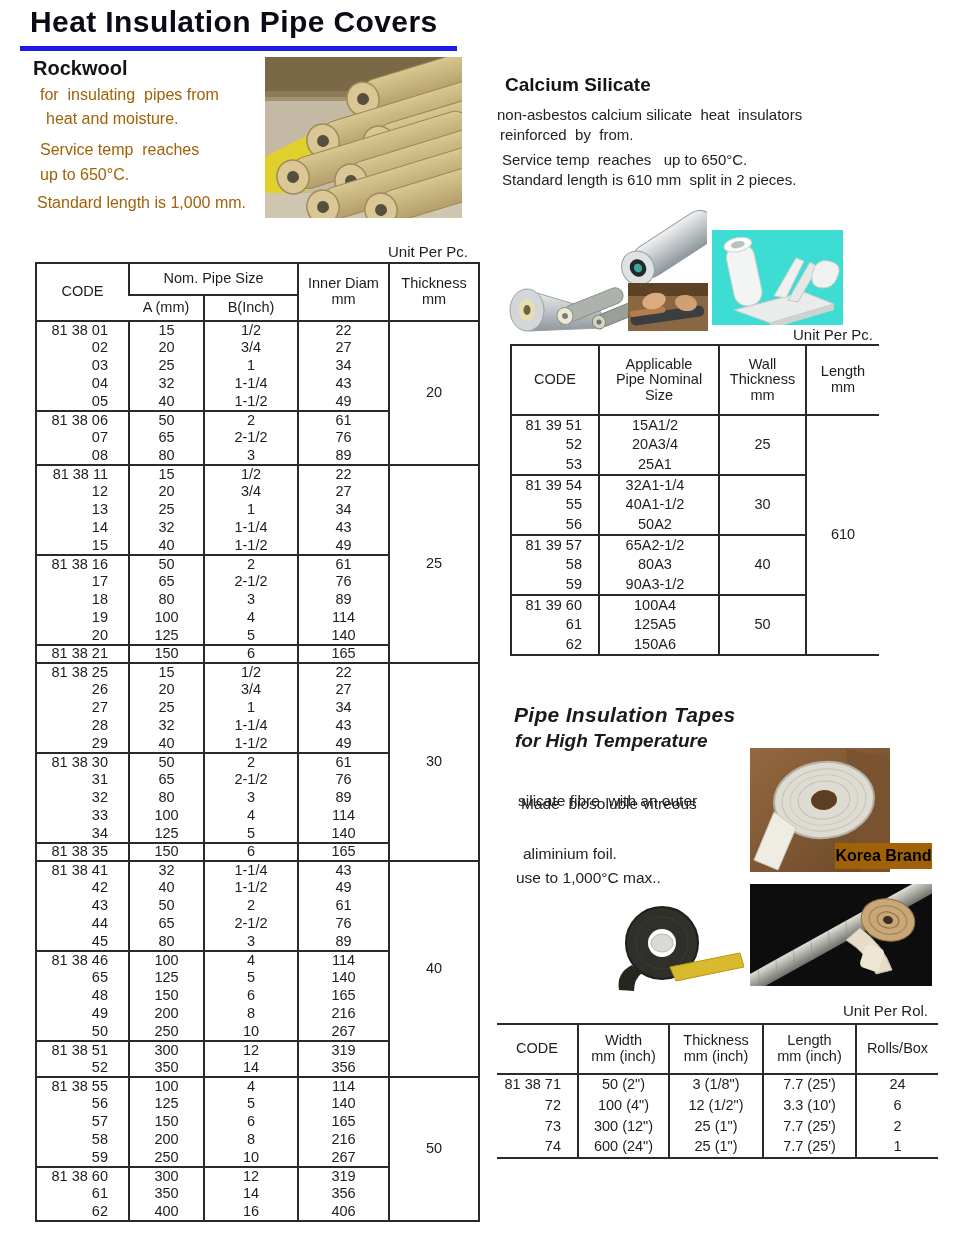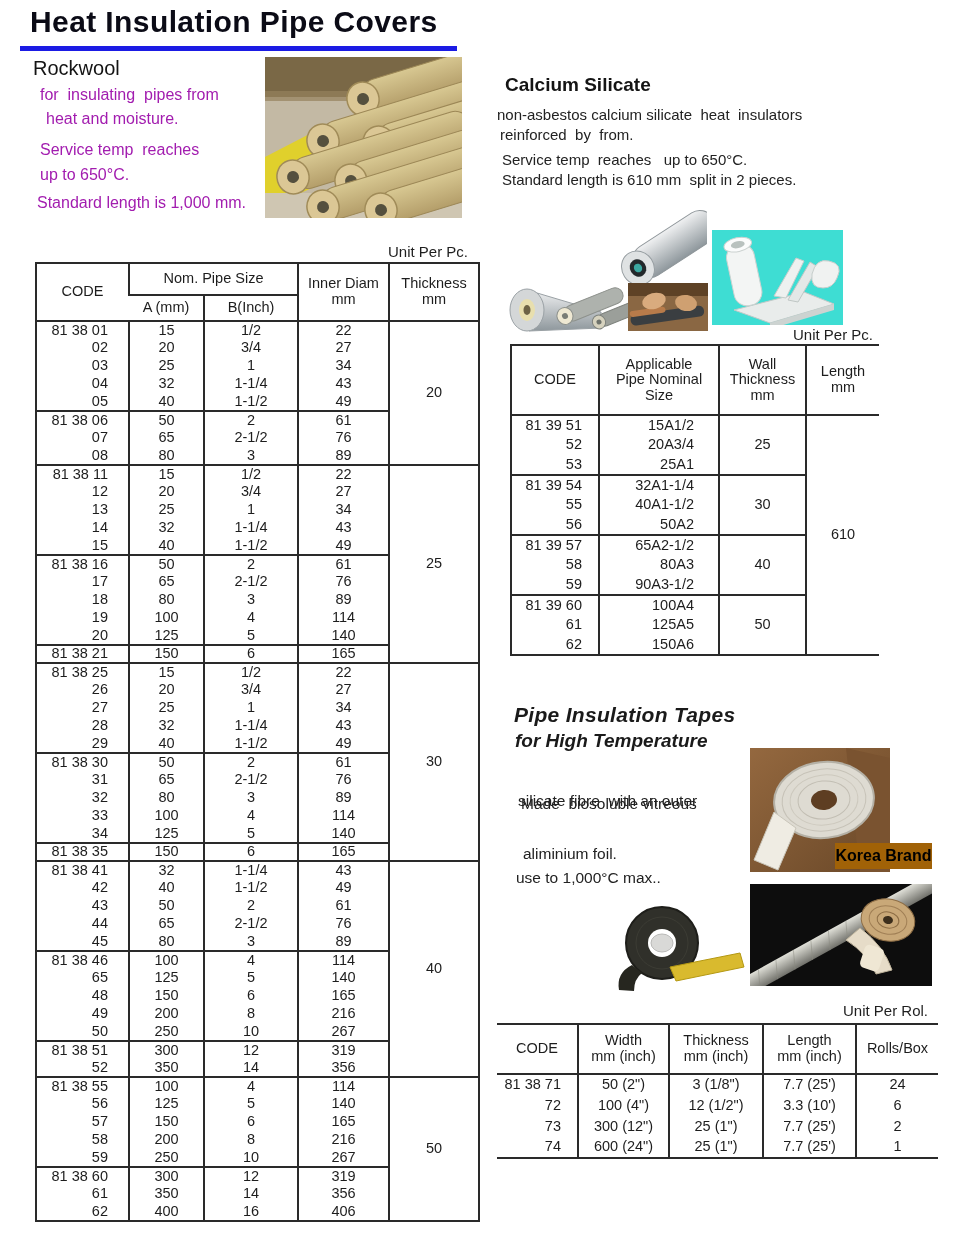--- a/index.html
+++ b/index.html
@@ -6,22 +6,22 @@
   html,body{background:#ffffff}
   body{font-family:"Liberation Sans","DejaVu Sans",sans-serif;color:#1c1c1c}
   #page{position:relative;width:956px;height:1260px;background:#fff;overflow:hidden}
   .abs{position:absolute}
   .ws{white-space:pre}
   .pre{white-space:pre-line}
 
   
   #title{left:30px;top:5px;font-size:30px;font-weight:800;color:#0b0b16;letter-spacing:.4px}
   #title-underline{left:20px;top:46px;width:437px;height:5px;background:#1b1be4}
-  #rw-head{left:33px;top:57px;font-size:20px;font-weight:400;color:#141414}
-  .rw-line{font-size:16px;color:#a21caf}
+  #rw-head{left:33px;top:57px;font-size:20px;font-weight:700;color:#141414}
+  .rw-line{font-size:16px;color:#a16207}
   #rw-l0{left:40px;top:86px}
   #rw-l1{left:46px;top:110px}
   #rw-l2{left:40px;top:141px}
   #rw-l3{left:40px;top:166px}
   #rw-l4{left:37px;top:194px}
   #cs-head{left:505px;top:74px;font-size:19px;font-weight:700;color:#141414}
   .cs-line{font-size:15px;color:#222}
   #cs-l0{left:497px;top:106px}
   #cs-l1{left:500px;top:126px}
   #cs-l2{left:502px;top:151px}
@@ -51,21 +51,21 @@
 
   #rw-table{left:35px;top:262px;width:443px;border:2px solid #2a2a2a}
   #rw-table thead tr.t1{height:32px}
   #rw-table thead tr.t2{height:26px}
   #rw-table tbody tr{height:18px}
 
   #cs-table{left:510px;top:344px;width:368px;border:2px solid #2a2a2a;border-right:none}
   #cs-table thead tr{height:70px}
   #cs-table tbody tr{height:20px}
   #cs-table .c-code{padding-right:16px !important}
-  .apl{display:flex;justify-content:flex-end;padding:0 24px 0 16px}
+  .apl{display:flex;justify-content:center;padding:0 24px 0 16px}
 
   #tp-table{left:497px;top:1023px;width:441px;border-top:2px solid #2a2a2a;border-bottom:2px solid #2a2a2a}
   #tp-table thead tr{height:50px}
   #tp-table tbody tr{height:21px}
   #tp-table .c-code{padding-right:16px !important}
 
   
   .photo{position:absolute;overflow:hidden}
   #rw-photo{left:265px;top:57px;width:197px;height:161px}
   #cs-photo-foiltube{left:612px;top:206px;width:95px;height:85px}

